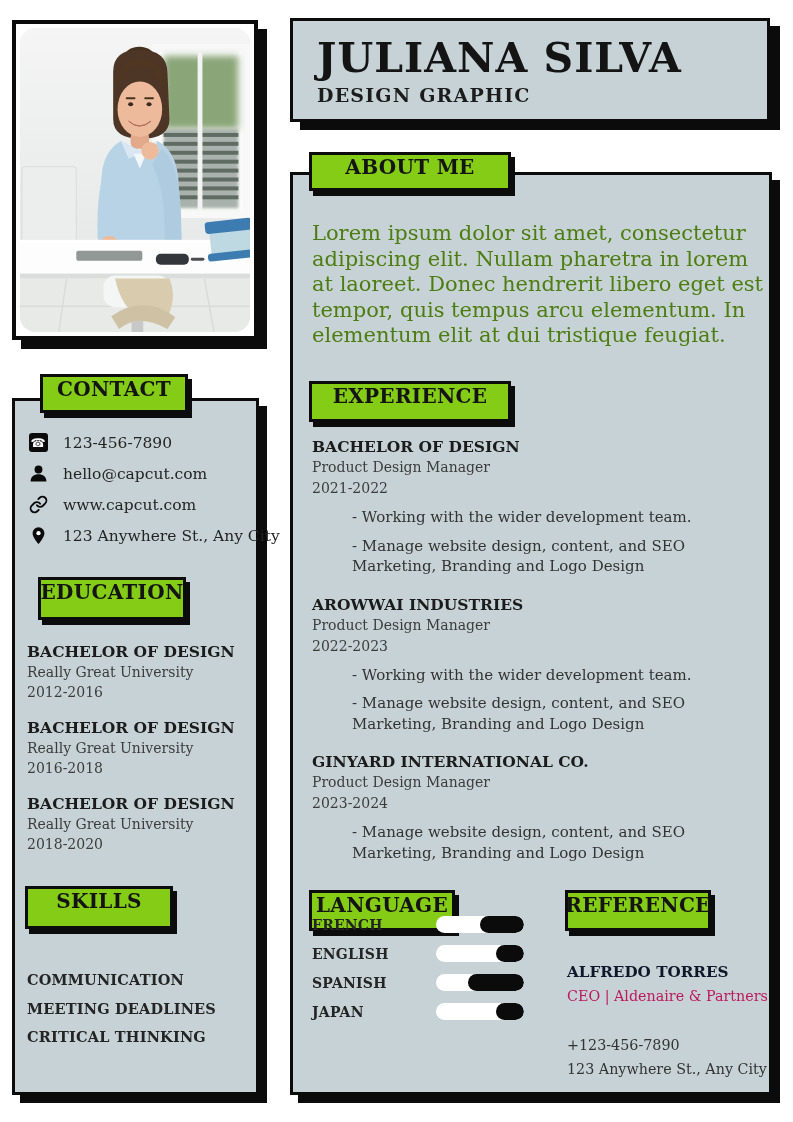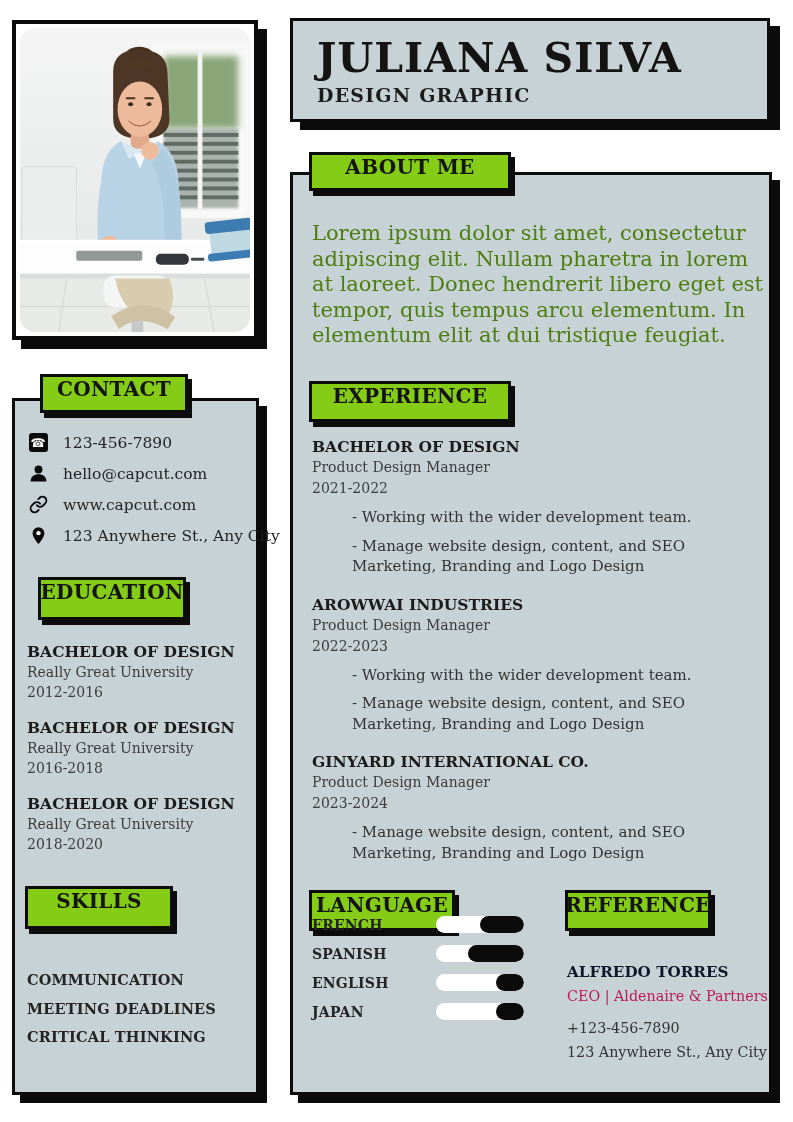--- a/index.html
+++ b/index.html
@@ -55,21 +55,21 @@
 
   .lang-list { position:absolute; left:312px; top:910px; width:212px; z-index:6; }
   .lang-row { display:flex; align-items:center; justify-content:space-between; height:29px; }
   .lang-name { font-size:14px; font-weight:bold; color:#242424; letter-spacing:.2px; }
   .lang-bar { position:relative; width:88px; height:17px; background:#ffffff; border-radius:9px; overflow:hidden; }
   .lang-fill { position:absolute; right:0; top:0; bottom:0; background:#0b0b0b; border-radius:9px; }
 
   .ref-block { position:absolute; left:567px; top:960px; width:205px; z-index:6; }
   .ref-name { font-size:15.2px; font-weight:bold; color:#0f172a; line-height:24px; }
   .ref-title { font-size:14.3px; color:#be185d; line-height:24px; }
-  .ref-phone { font-size:14.3px; color:#333333; line-height:24px; margin-top:8px; }
+  .ref-phone { font-size:14.3px; color:#333333; line-height:24px; margin-top:25px; }
   .ref-address { font-size:14.3px; color:#333333; line-height:24px; }
 </style>
 </head>
 <body>
 
 <div class="page">
 
   <div class="photo-box">
     <div class="photo-clip">
       <svg viewBox="0 0 237 307" preserveAspectRatio="none">
@@ -279,29 +279,29 @@
   </div>
 
   <div class="lang-list">
     <div class="lang-row">
       <span class="lang-name">FRENCH</span>
       <span class="lang-bar">
           <span class="lang-fill" style="width: 50%;"></span>
         </span>
     </div>
     <div class="lang-row">
+      <span class="lang-name">ENGLISH</span>
+      <span class="lang-bar">
+          <span class="lang-fill" style="width: 32%;"></span>
+        </span>
+    </div>
+    <div class="lang-row">
       <span class="lang-name">SPANISH</span>
       <span class="lang-bar">
           <span class="lang-fill" style="width: 64%;"></span>
-        </span>
-    </div>
-    <div class="lang-row">
-      <span class="lang-name">ENGLISH</span>
-      <span class="lang-bar">
-          <span class="lang-fill" style="width: 32%;"></span>
         </span>
     </div>
     <div class="lang-row">
       <span class="lang-name">JAPAN</span>
       <span class="lang-bar">
           <span class="lang-fill" style="width: 32%;"></span>
         </span>
     </div>
   </div>
 

